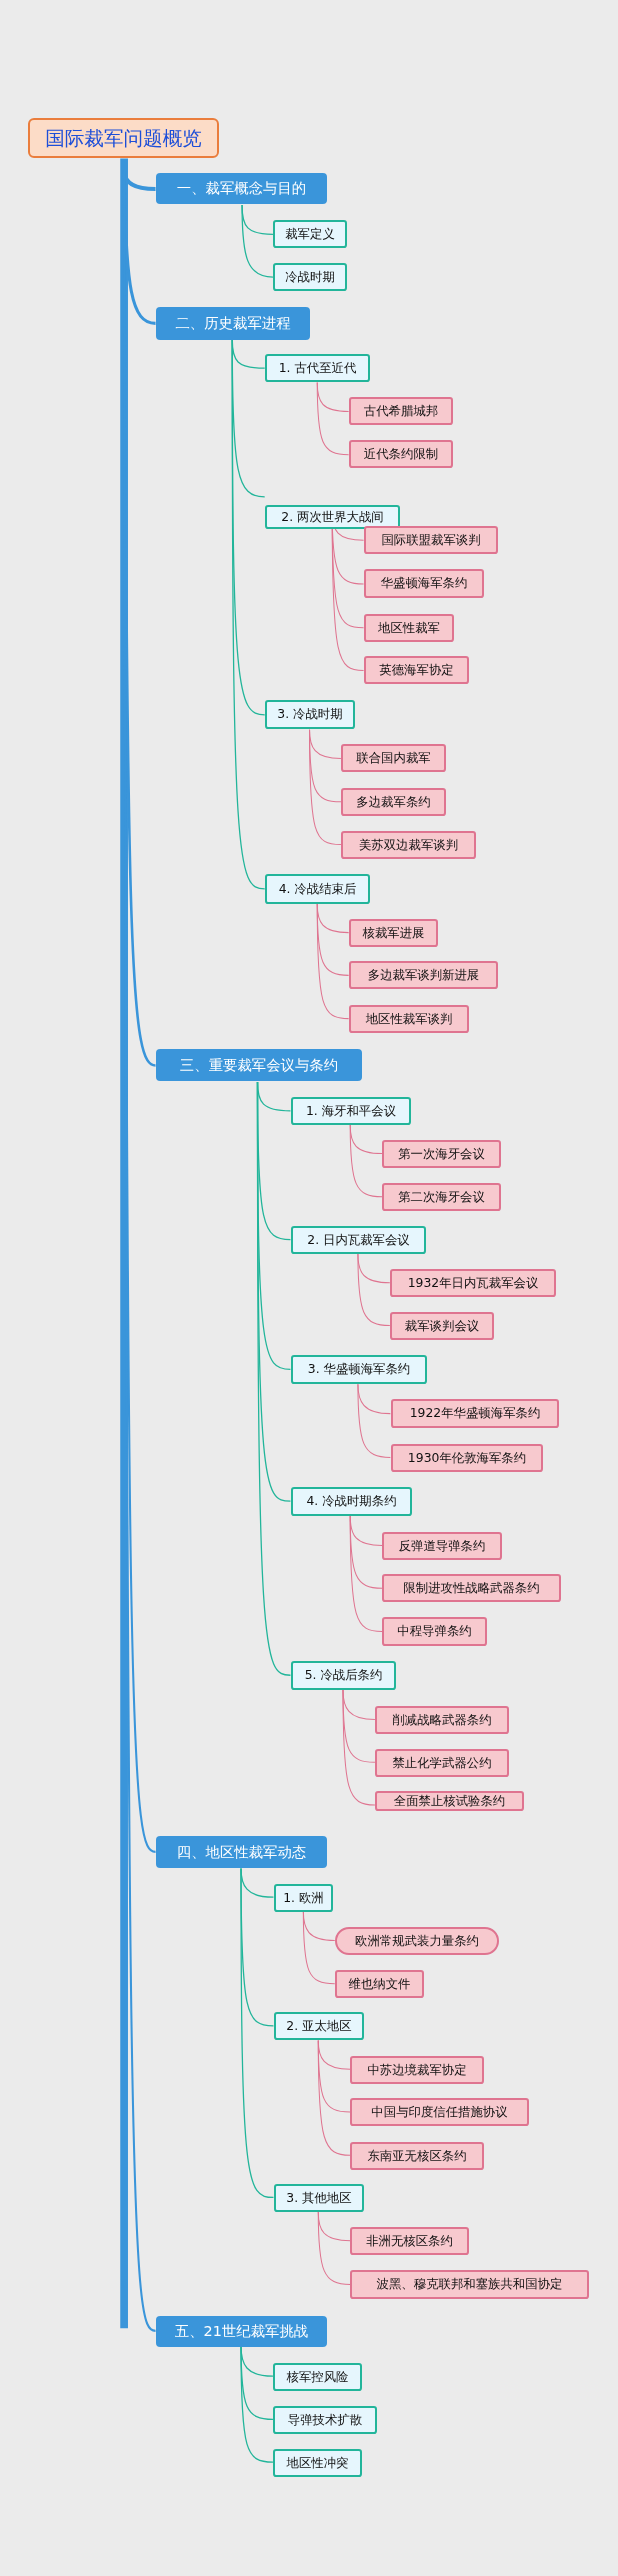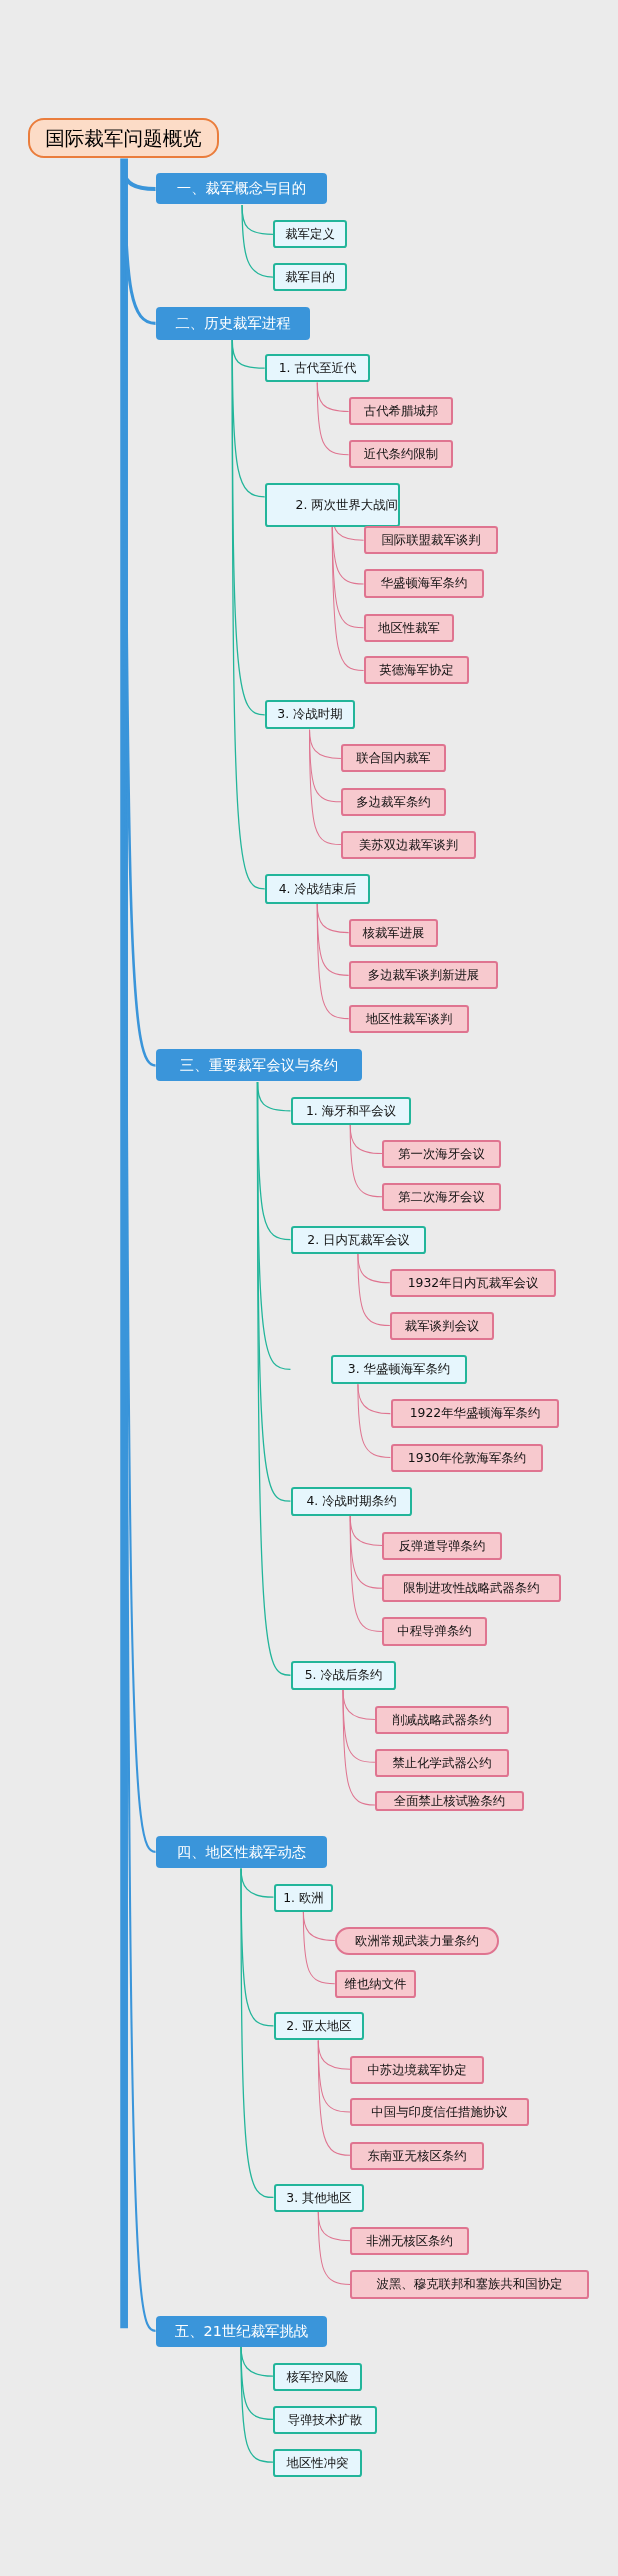--- a/index.html
+++ b/index.html
@@ -1,20 +1,20 @@
 <!DOCTYPE html>
 <html style="font-size:8.2px"><head>
 <meta charset="utf-8">
 <style>
   html,body{margin:0;padding:0;}
   body{width:618px;height:2595px;background:#ebebeb;position:relative;overflow:hidden;font-family:"DejaVu Sans","Liberation Sans",sans-serif;}
   #canvas{position:absolute;left:0;top:0;width:618px;height:2595px;}
   svg#links{position:absolute;left:0;top:0;}
   .node{position:absolute;box-sizing:border-box;display:flex;align-items:center;justify-content:center;white-space:nowrap;color:#111;}
-  .root{background:#fcdcc7;border:2.1px solid #ea7d3c;border-radius:16px;font-size:19.6px;color:#000000;}
+  .root{background:#fcdcc7;border:2.1px solid #ea7d3c;border-radius:6px;font-size:19.6px;color:#1d4ed8;}
   .sec{background:#3a95da;border-radius:4.1px;color:#fff;font-size:14.4px;}
   .l2{background:#e6f6fd;border:2.1px solid #22b59a;border-radius:3.1px;font-size:12.4px;}
   .leaf{background:#f7c9ce;border:2.1px solid #df7490;border-radius:3.1px;font-size:12.4px;}
 </style>
 </head>
 <body>
 
 <div id="canvas">
   <svg id="links" width="618" height="2595" viewBox="0 0 1200 5037">
 
@@ -100,37 +100,37 @@
       <span>国际裁军问题概览</span>
     </div>
 
   <div class="node sec" style="left:156px;top:173px;width:171px;height:31px;">
       <span>一、裁军概念与目的</span>
     </div>
   <div class="node l2" style="left:273px;top:220px;width:74px;height:28px;">
       <span>裁军定义</span>
     </div>
   <div class="node l2" style="left:273px;top:263px;width:74px;height:28px;">
-      <span>裁军目的</span>
+      <span>冷战时期</span>
     </div>
 
   <div class="node sec" style="left:156px;top:307px;width:154px;height:33px;">
       <span>二、历史裁军进程</span>
     </div>
   <div class="node l2" style="left:265px;top:354px;width:105px;height:28px;">
       <span>1. 古代至近代</span>
     </div>
   <div class="node leaf" style="left:349px;top:397px;width:104px;height:28px;">
       <span>古代希腊城邦</span>
     </div>
   <div class="node leaf" style="left:349px;top:440px;width:104px;height:28px;">
       <span>近代条约限制</span>
     </div>
 
-  <div class="node l2" style="left:265px;top:483px;width:135px;height:44px;justify-content:flex-end;">
+  <div class="node l2" style="left:265px;top:505px;width:135px;height:24px;">
       <span>2. 两次世界大战间</span>
     </div>
   <div class="node leaf" style="left:364px;top:526px;width:134px;height:28px;">
       <span>国际联盟裁军谈判</span>
     </div>
   <div class="node leaf" style="left:364px;top:569px;width:120px;height:29px;">
       <span>华盛顿海军条约</span>
     </div>
   <div class="node leaf" style="left:364px;top:614px;width:90px;height:28px;">
       <span>地区性裁军</span>
@@ -181,21 +181,21 @@
   <div class="node l2" style="left:291px;top:1226px;width:135px;height:28px;">
       <span>2. 日内瓦裁军会议</span>
     </div>
   <div class="node leaf" style="left:390px;top:1269px;width:166px;height:28px;">
       <span>1932年日内瓦裁军会议</span>
     </div>
   <div class="node leaf" style="left:390px;top:1312px;width:104px;height:28px;">
       <span>裁军谈判会议</span>
     </div>
 
-  <div class="node l2" style="left:291px;top:1355px;width:136px;height:29px;margin-left:40px;">
+  <div class="node l2" style="left:291px;top:1355px;width:136px;height:29px;">
       <span>3. 华盛顿海军条约</span>
     </div>
   <div class="node leaf" style="left:391px;top:1399px;width:168px;height:29px;">
       <span>1922年华盛顿海军条约</span>
     </div>
   <div class="node leaf" style="left:391px;top:1444px;width:152px;height:28px;">
       <span>1930年伦敦海军条约</span>
     </div>
 
   <div class="node l2" style="left:291px;top:1487px;width:121px;height:29px;">
@@ -226,21 +226,21 @@
 
   <div class="node sec" style="left:156px;top:1836px;width:171px;height:32px;">
       <span>四、地区性裁军动态</span>
     </div>
   <div class="node l2" style="left:274px;top:1884px;width:59px;height:28px;">
       <span>1. 欧洲</span>
     </div>
   <div class="node leaf" style="left:335px;top:1927px;width:164px;height:28px;border-radius:14px;">
       <span>欧洲常规武装力量条约</span>
     </div>
-  <div class="node leaf" style="left:335px;top:1970px;width:81px;height:28px;">
+  <div class="node leaf" style="left:335px;top:1970px;width:89px;height:28px;">
       <span>维也纳文件</span>
     </div>
 
   <div class="node l2" style="left:274px;top:2012px;width:90px;height:28px;">
       <span>2. 亚太地区</span>
     </div>
   <div class="node leaf" style="left:350px;top:2056px;width:134px;height:28px;font-family:Liberation Mono, monospace;">
       <span>中苏边境裁军协定</span>
     </div>
   <div class="node leaf" style="left:350px;top:2098px;width:179px;height:28px;">

